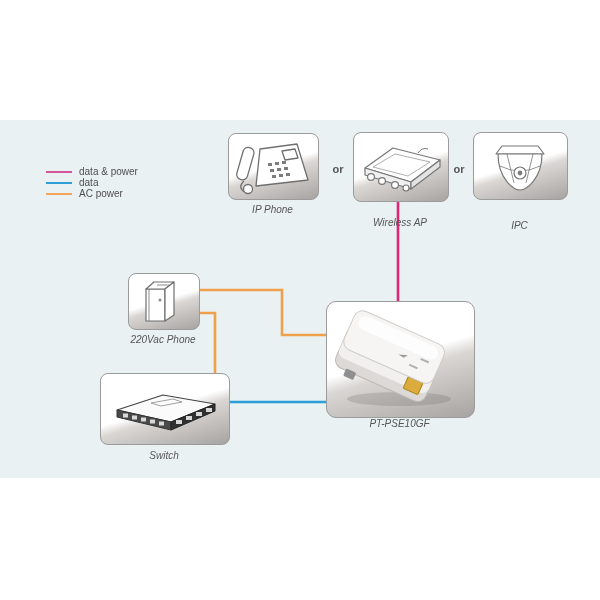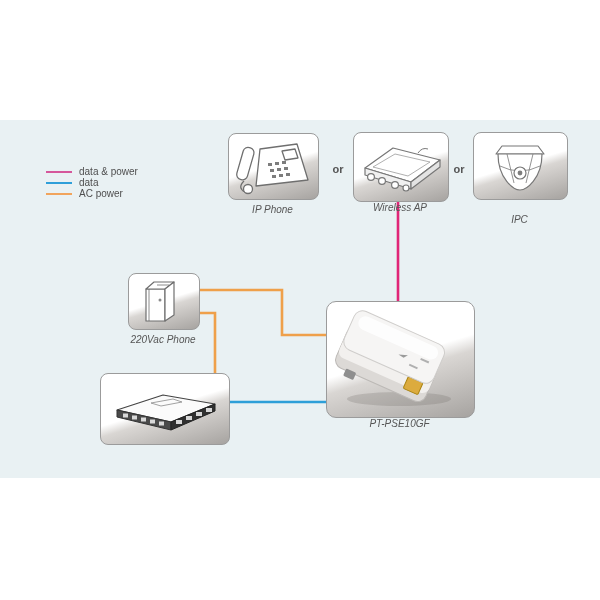--- a/index.html
+++ b/index.html
@@ -81,37 +81,37 @@
         <polygon points="55,47 84,25 84,32 55,54" fill="#e3e3e3"></polygon>
         <polygon points="17,32 39,19 74,27 52,41" fill="none" stroke="#9a9a9a" stroke-width="0.8"></polygon>
         <circle cx="15" cy="42" r="3.4" fill="#ffffff"></circle>
         <circle cx="26" cy="46" r="3.4" fill="#ffffff"></circle>
         <circle cx="39" cy="50" r="3.4" fill="#ffffff"></circle>
         <circle cx="50" cy="53" r="3" fill="#ffffff"></circle>
         <path d="M62,18 q4,-6 10,-4" fill="none" stroke-width="1"></path>
       </g>
     </svg>
   </div>
-  <div class="devlabel" style="left:353px;top:202px;width:94px;">Wireless AP</div>
+  <div class="devlabel" style="left:353px;top:217px;width:94px;">Wireless AP</div>
 
   <div class="or" style="left:447px;top:163px;">or</div>
 
   <div class="devbox" style="left:473px;top:132px;width:93px;height:66px;">
     <svg width="89" height="62" viewBox="0 0 89 62">
       <g stroke="#777777" stroke-width="1.2" fill="#ffffff" stroke-linejoin="round">
         <polygon points="26,11 62,11 68,19 20,19"></polygon>
         <path d="M22,19 C22,44 38,55 44,55 C50,55 66,44 66,19 Z"></path>
         <path d="M24,31 Q44,41 64,31" fill="none" stroke-width="0.8"></path>
         <path d="M31,19 L38,48 M57,19 L50,48" fill="none" stroke-width="0.8"></path>
         <circle cx="44" cy="38" r="6"></circle>
       </g>
       <circle cx="44" cy="38" r="2.4" fill="#7d7d7d"></circle>
     </svg>
   </div>
-  <div class="devlabel" style="left:473px;top:214px;width:93px;text-align:center;">IPC</div>
+  <div class="devlabel" style="left:473px;top:220px;width:93px;text-align:center;">IPC</div>
 
   <div class="devbox" style="left:128px;top:273px;width:70px;height:55px;">
     <svg width="66" height="51" viewBox="0 0 66 51">
       <g stroke="#6f6f6f" stroke-width="1.2" fill="#ffffff" stroke-linejoin="round">
         <rect x="15" y="13" width="19" height="32"></rect>
         <polygon points="15,13 23,6 43,6 34,13"></polygon>
         <polygon points="34,13 43,6 43,39 34,45"></polygon>
         <line x1="18" y1="13" x2="18" y2="45" stroke-width="0.8"></line>
         <line x1="26" y1="9" x2="38" y2="9" stroke-width="0.8"></line>
       </g>
@@ -134,20 +134,21 @@
         <rect x="38" y="41.5" width="5" height="4"></rect>
           <rect x="47" y="43.5" width="5" height="4"></rect>
         <rect x="56" y="45.5" width="5" height="4"></rect>
         <rect x="73" y="44" width="6" height="4"></rect>
           <rect x="83" y="40" width="6" height="4"></rect>
         <rect x="93" y="36" width="6" height="4"></rect>
           <rect x="103" y="32" width="6" height="4"></rect>
       </g>
     </svg>
   </div>
+  <div class="devlabel" style="left:100px;top:450px;width:128px;">Switch</div>
 
   <div class="devbox" style="left:326px;top:301px;width:147px;height:115px;border-radius:10px;">
     <svg width="144" height="112" viewBox="0 0 144 112">
       <ellipse cx="70" cy="95" rx="52" ry="7" fill="rgba(100,96,92,0.22)"></ellipse>
       <g transform="rotate(24 64 48)">
         <rect x="14" y="40" width="98" height="44" rx="9" fill="#dcd9d6" stroke="#bcb9b6" stroke-width="1"></rect>
         <rect x="28" y="82" width="11" height="8" rx="1.5" fill="#8f8f8f"></rect>
         <rect x="14" y="44" width="98" height="30" rx="7" fill="#f2f0ee"></rect>
         <rect x="88" y="64" width="16" height="13" rx="1.5" fill="#dcab3e" stroke="#a8820e" stroke-width="1"></rect>
         <rect x="14" y="22" width="98" height="42" rx="9" fill="#f6f5f4" stroke="#cfcdcb" stroke-width="1"></rect>

